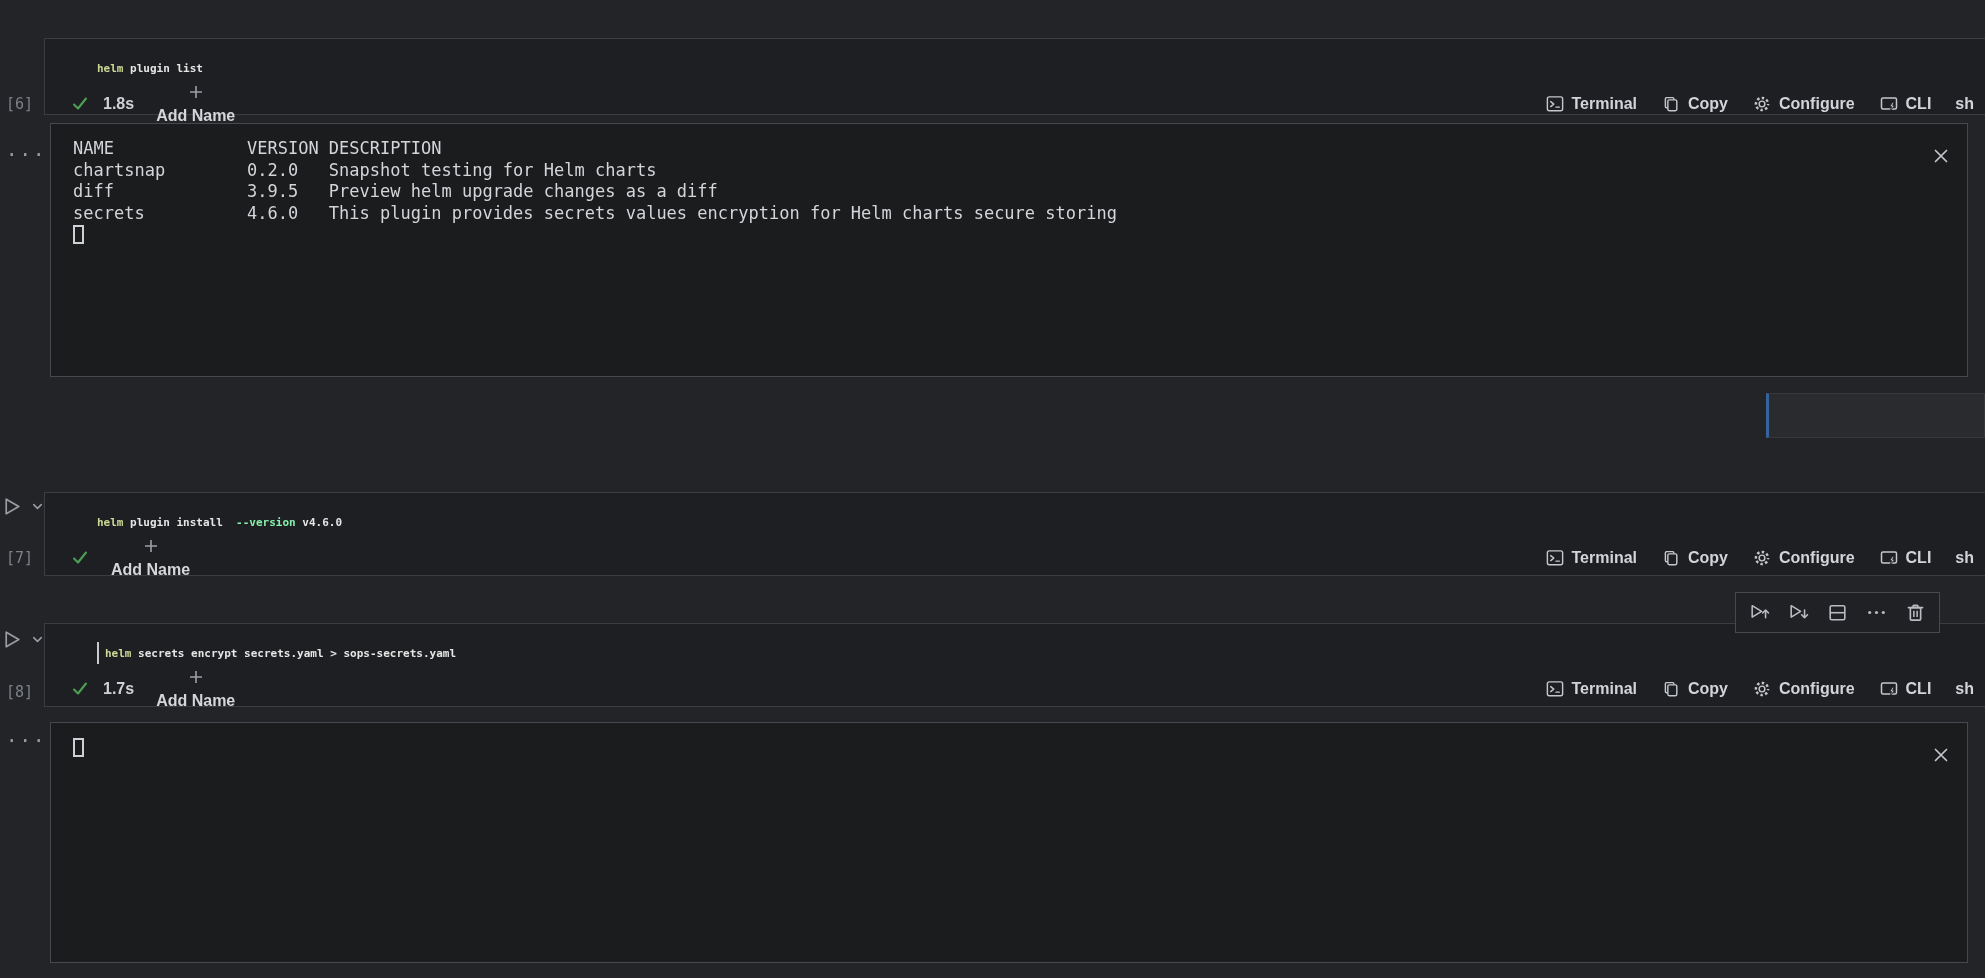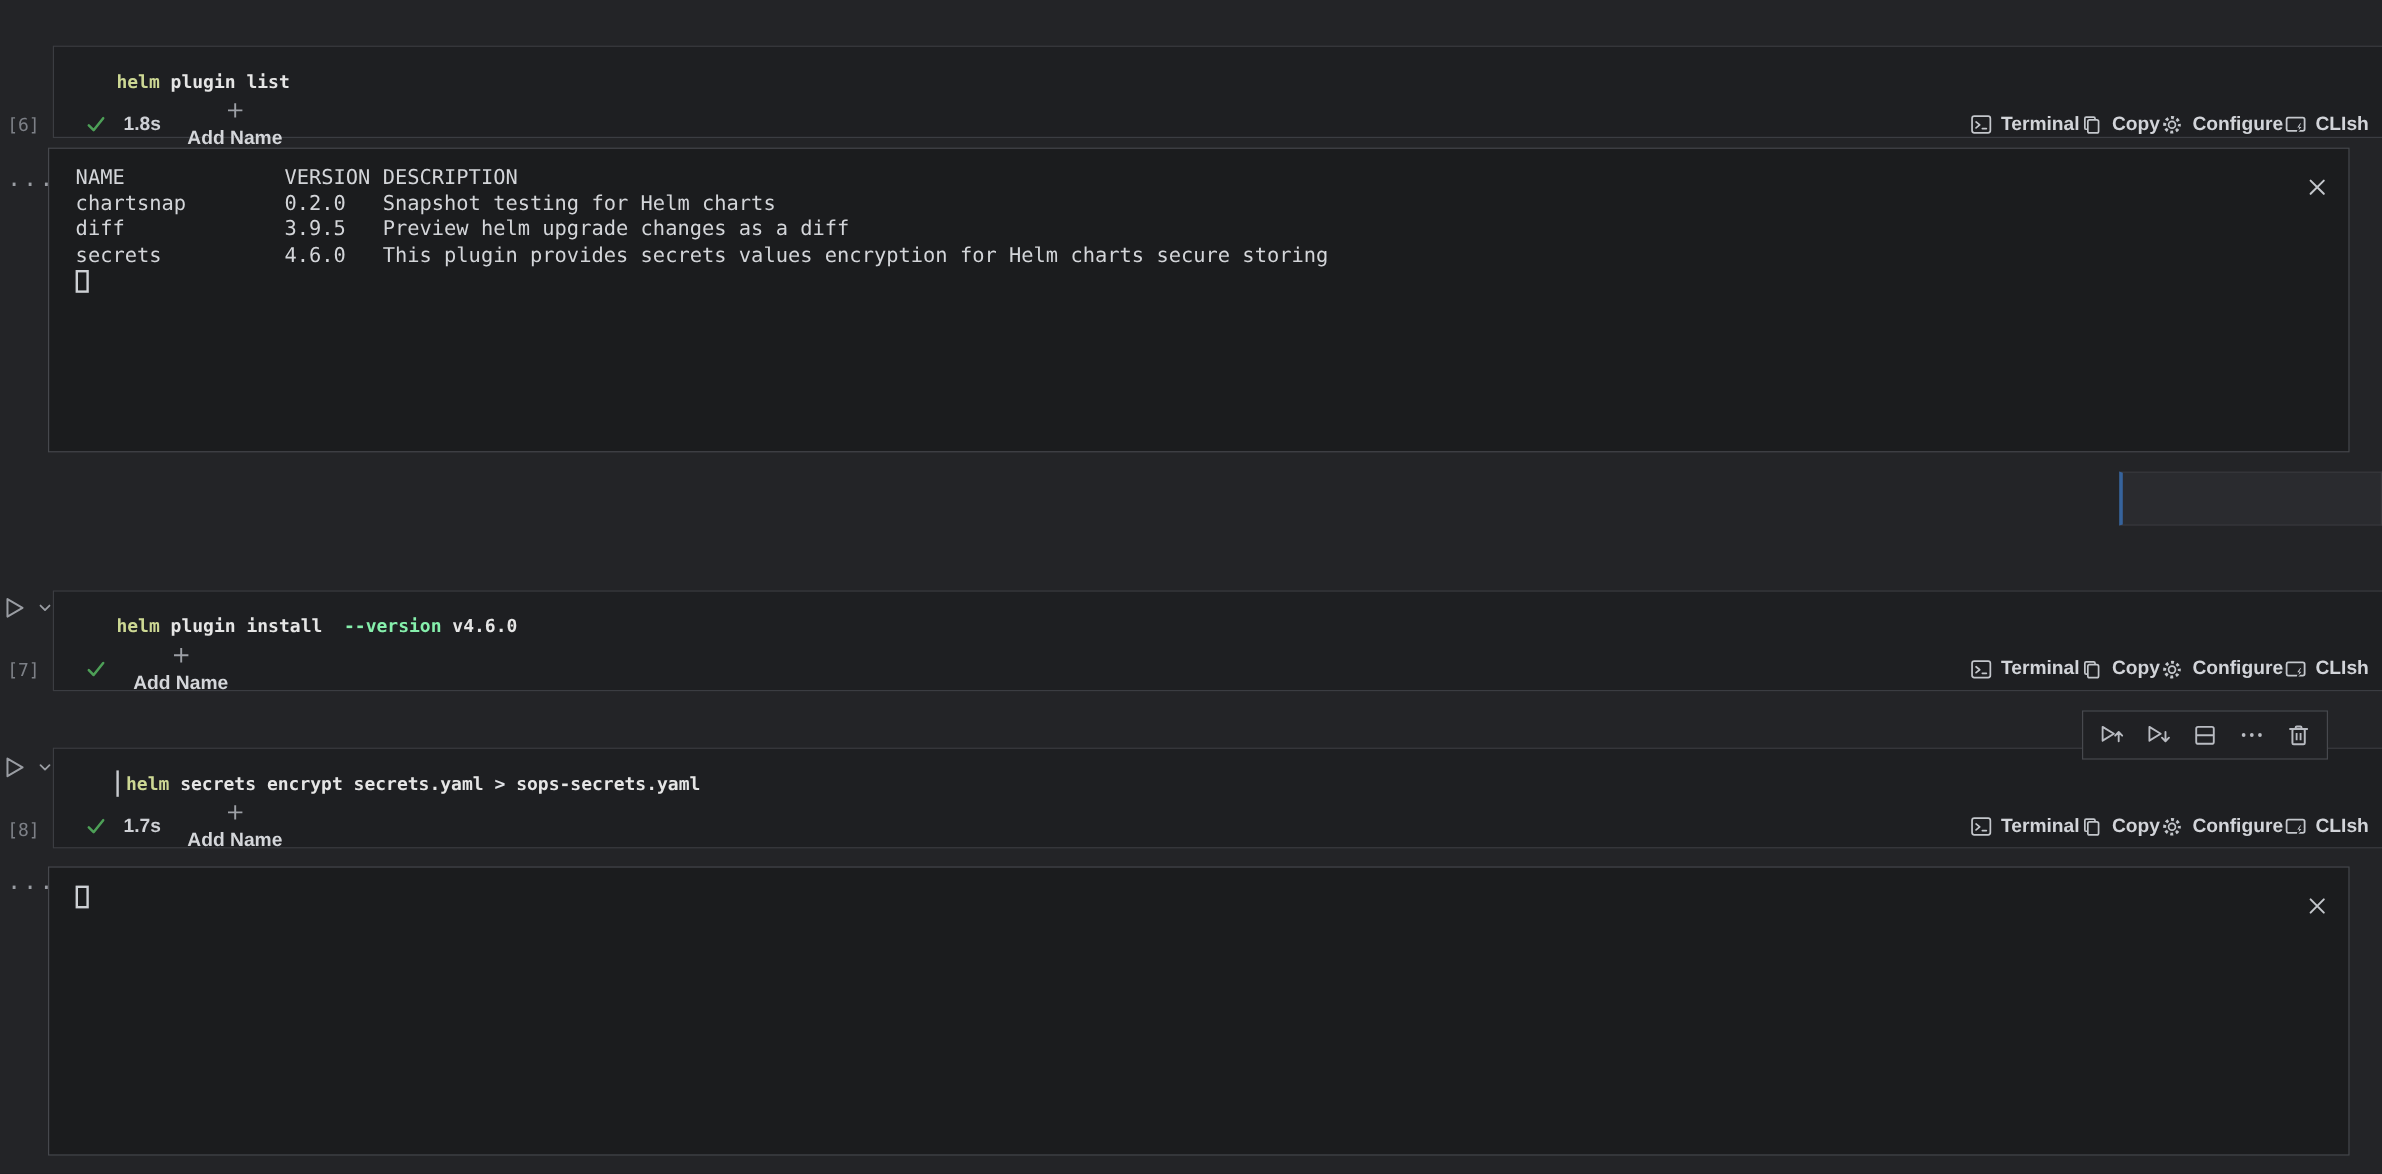--- a/index.html
+++ b/index.html
@@ -10,48 +10,48 @@
     font-family:"Liberation Sans", sans-serif;
     color:#d6d8dc;
   }
   
   .cell {
     position:absolute; left:44px; right:-2px;
     background:#1e1f22; border:1px solid #3b3d42;
   }
   .cmd-row {
     position:absolute; left:52px; top:17px; height:24px;
-    font-family:"DejaVu Sans Mono", monospace; font-size:15px; font-weight:bold;
+    font-family:"DejaVu Sans Mono", monospace; font-size:11px; font-weight:bold;
     white-space:pre; display:flex; align-items:center;
   }
   .tk { white-space:pre; }
   .tk.green  { color:#cdd894; }
   .tk.salmon { color:#e5e5e5; }
   .tk.blue   { color:#86efac; }
   .tk.white  { color:#dfe1e5; }
   .tk.link   { text-decoration:underline; text-underline-offset:4px; }
   .caret { display:inline-block; width:2px; height:22px; background:#c8cacf; margin-right:6px; }
   .status-row {
     position:absolute; left:26px; right:12px; top:53px; height:24px;
     display:flex; align-items:center; gap:14px;
     font-size:16px; color:#cfd1d6;
   }
   .check-ic { width:18px; height:18px; color:#4d9f57; flex:0 0 auto; }
   .duration { color:#cfd1d6; font-weight:bold; }
   .add-name { display:flex; align-items:center; gap:7px; margin-left:8px; color:#d4d6da; font-weight:bold; cursor:pointer;flex-direction:column; }
   .plus-ic { width:16px; height:16px; color:#9da0a6; }
   .actions {
-    margin-left:auto; display:flex; 
+    margin-left:auto; display:flex; gap:24px;
     color:#d2d4d9; font-weight:bold; font-size:16px;
   }
   .action-btn { display:flex; align-items:center; gap:7px; cursor:pointer; }
   .action-btn svg { width:20px; height:20px; color:#c4c7cc; }
   
   .out-panel {
-    position:absolute; left:40px; width:1918px;
+    position:absolute; left:50px; width:1918px;
     background:#1b1c1e; border:1px solid #46484d;
   }
   .out-pre {
     position:absolute; left:22px; top:14px;
     font-family:"DejaVu Sans Mono", monospace; font-size:17px; line-height:21.5px;
     color:#d3d5d9;
   }
   .oline { white-space:pre; }
   .block-cursor { display:inline-block; width:11px; height:19px; border:2px solid #cdd0d4; vertical-align:text-bottom; margin-top:1px; }
   .close-x { position:absolute; right:16px; top:22px; width:20px; height:20px; color:#c3c6cb; cursor:pointer; }

